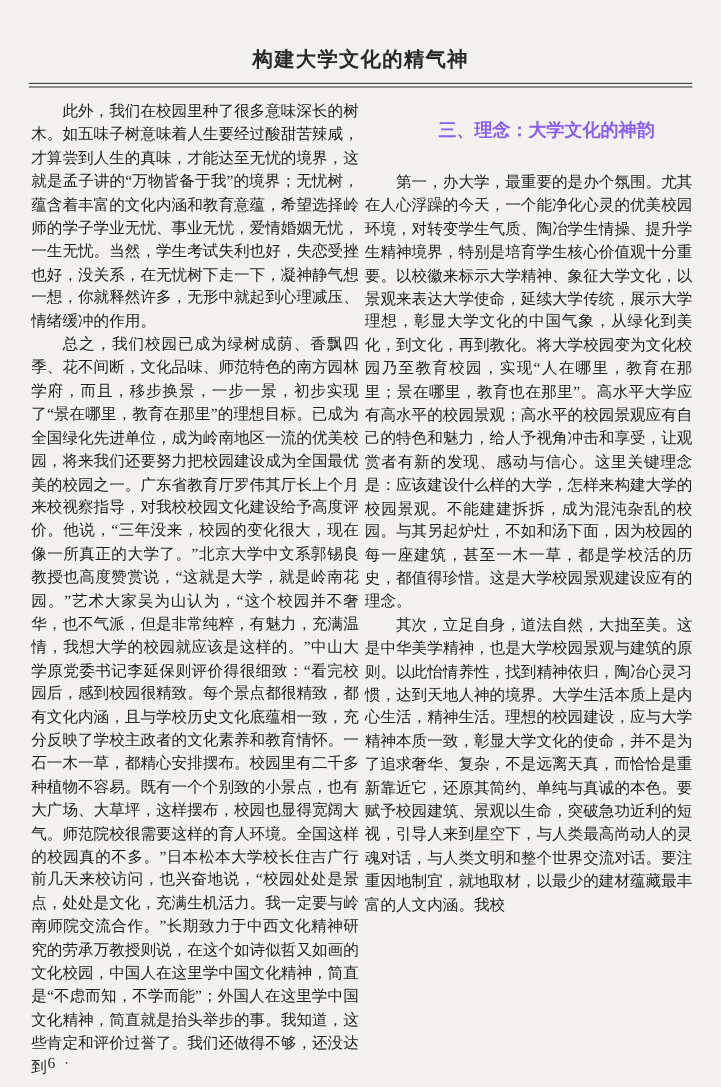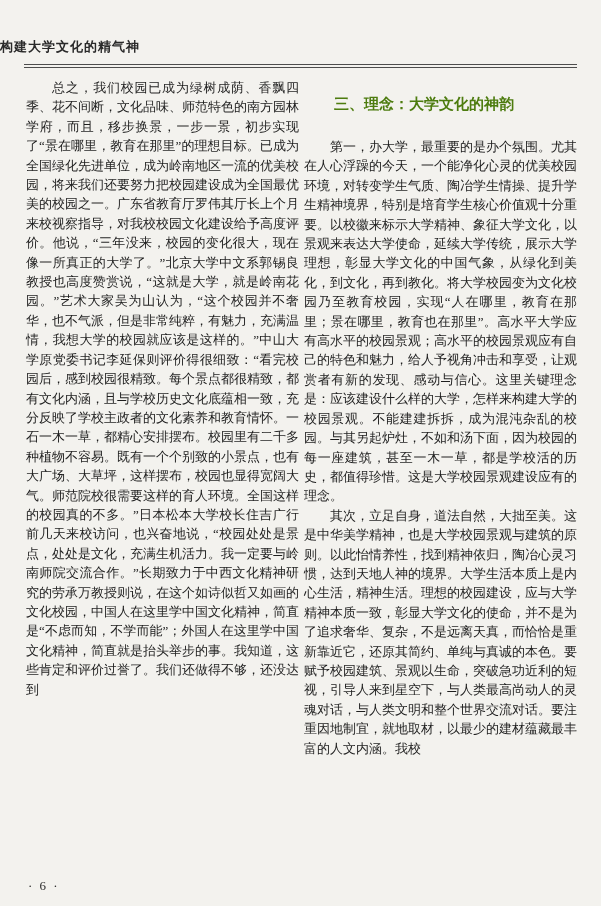--- a/index.html
+++ b/index.html
@@ -12,21 +12,22 @@
     width: 601px;
     height: 906px;
     margin: 0 auto;
     background: #f3f2ee;
     overflow: hidden;
     font-family: "Liberation Serif", "DejaVu Serif", serif;
     color: #222;
   }
   .header-title {
     padding-top: 38px;
-    font-size: 13px;
+    text-align: center;
+    font-size: 17px;
     font-weight: bold;
     letter-spacing: 1px;
     color: #2a2a2a;
   }
   .double-rule {
     margin: 8px 24px 0 24px;
     height: 2px;
     border-top: 1.5px solid #4d4d4d;
     border-bottom: 1.5px solid #4d4d4d;
   }
@@ -44,22 +45,22 @@
   }
   .para { margin: 0; }
   .para.indent { text-indent: 2em; }
   .heading {
     font-family: "Liberation Sans", "DejaVu Sans", sans-serif;
     font-weight: bold;
     font-size: 15px;
     line-height: 20px;
     margin: 16px 0 23px 0;
     text-indent: 2em;
-    text-align: left;
-    color: #4d7c0f;
+    text-align: center;
+    color: #8b5cf6;
   }
   .footer {
     position: absolute;
     left: 28px;
     bottom: 12px;
     font-size: 13px;
     color: #2a2a2a;
     letter-spacing: 2px;
   }
 </style>
@@ -67,20 +68,21 @@
 <body>
 
 <div class="page">
   <div>
     <div class="header-title">构建大学文化的精气神</div>
     <div class="double-rule"></div>
   </div>
 
   <div class="body-area">
     <div class="column">
+        <div class="para indent">此外，我们在校园里种了很多意味深长的树木。如五味子树意味着人生要经过酸甜苦辣咸，才算尝到人生的真味，才能达至无忧的境界，这就是孟子讲的“万物皆备于我”的境界；无忧树，蕴含着丰富的文化内涵和教育意蕴，希望选择岭师的学子学业无忧、事业无忧，爱情婚姻无忧，一生无忧。当然，学生考试失利也好，失恋受挫也好，没关系，在无忧树下走一下，凝神静气想一想，你就释然许多，无形中就起到心理减压、情绪缓冲的作用。</div>
         <div class="para indent">总之，我们校园已成为绿树成荫、香飘四季、花不间断，文化品味、师范特色的南方园林学府，而且，移步换景，一步一景，初步实现了“景在哪里，教育在那里”的理想目标。已成为全国绿化先进单位，成为岭南地区一流的优美校园，将来我们还要努力把校园建设成为全国最优美的校园之一。广东省教育厅罗伟其厅长上个月来校视察指导，对我校校园文化建设给予高度评价。他说，“三年没来，校园的变化很大，现在像一所真正的大学了。”北京大学中文系郭锡良教授也高度赞赏说，“这就是大学，就是岭南花园。”艺术大家吴为山认为，“这个校园并不奢华，也不气派，但是非常纯粹，有魅力，充满温情，我想大学的校园就应该是这样的。”中山大学原党委书记李延保则评价得很细致：“看完校园后，感到校园很精致。每个景点都很精致，都有文化内涵，且与学校历史文化底蕴相一致，充分反映了学校主政者的文化素养和教育情怀。一石一木一草，都精心安排摆布。校园里有二千多种植物不容易。既有一个个别致的小景点，也有大广场、大草坪，这样摆布，校园也显得宽阔大气。师范院校很需要这样的育人环境。全国这样的校园真的不多。”日本松本大学校长住吉广行前几天来校访问，也兴奋地说，“校园处处是景点，处处是文化，充满生机活力。我一定要与岭南师院交流合作。”长期致力于中西文化精神研究的劳承万教授则说，在这个如诗似哲又如画的文化校园，中国人在这里学中国文化精神，简直是“不虑而知，不学而能”；外国人在这里学中国文化精神，简直就是抬头举步的事。我知道，这些肯定和评价过誉了。我们还做得不够，还没达到</div>
       </div>
     <div class="column">
         <div class="heading">三、理念：大学文化的神韵</div>
         <div class="para indent">第一，办大学，最重要的是办个氛围。尤其在人心浮躁的今天，一个能净化心灵的优美校园环境，对转变学生气质、陶冶学生情操、提升学生精神境界，特别是培育学生核心价值观十分重要。以校徽来标示大学精神、象征大学文化，以景观来表达大学使命，延续大学传统，展示大学理想，彰显大学文化的中国气象，从绿化到美化，到文化，再到教化。将大学校园变为文化校园乃至教育校园，实现“人在哪里，教育在那里；景在哪里，教育也在那里”。高水平大学应有高水平的校园景观；高水平的校园景观应有自己的特色和魅力，给人予视角冲击和享受，让观赏者有新的发现、感动与信心。这里关键理念是：应该建设什么样的大学，怎样来构建大学的校园景观。不能建建拆拆，成为混沌杂乱的校园。与其另起炉灶，不如和汤下面，因为校园的每一座建筑，甚至一木一草，都是学校活的历史，都值得珍惜。这是大学校园景观建设应有的理念。</div>
         <div class="para indent">其次，立足自身，道法自然，大拙至美。这是中华美学精神，也是大学校园景观与建筑的原则。以此怡情养性，找到精神依归，陶冶心灵习惯，达到天地人神的境界。大学生活本质上是内心生活，精神生活。理想的校园建设，应与大学精神本质一致，彰显大学文化的使命，并不是为了追求奢华、复杂，不是远离天真，而恰恰是重新靠近它，还原其简约、单纯与真诚的本色。要赋予校园建筑、景观以生命，突破急功近利的短视，引导人来到星空下，与人类最高尚动人的灵魂对话，与人类文明和整个世界交流对话。要注重因地制宜，就地取材，以最少的建材蕴藏最丰富的人文内涵。我校</div>
       </div>
   </div>
 
   <div class="footer">

